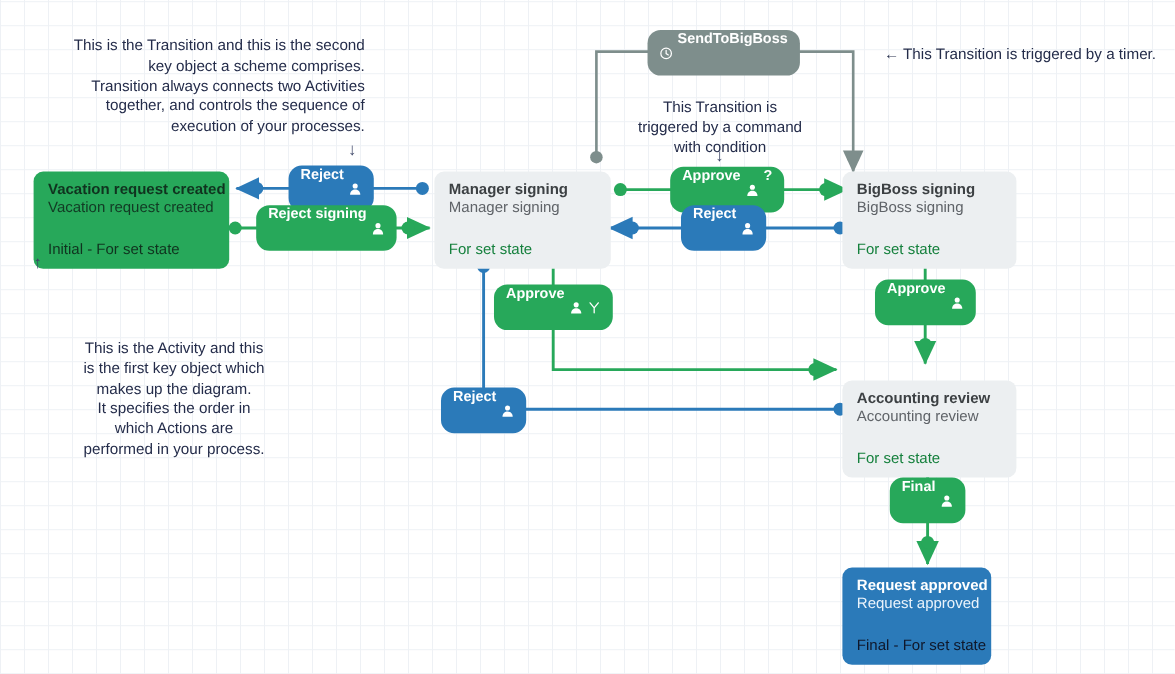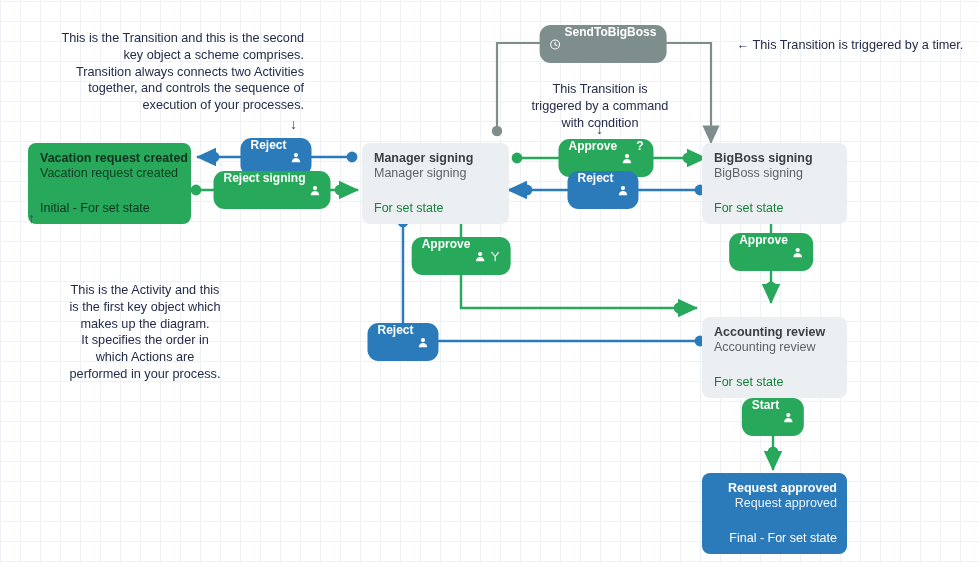--- a/index.html
+++ b/index.html
@@ -39,21 +39,21 @@
   .act-initial .act-state { color: #10331f; }
 
   .act-normal { background: #eceff1; }
   .act-normal .act-title { color: #3c4043; }
   .act-normal .act-sub   { color: #5f6368; }
   .act-normal .act-state { color: #15803d; }
 
   .act-final { background: #2b7ab9; }
   .act-final .act-title { color: #ffffff; }
   .act-final .act-sub   { color: #eaf3fb; }
-  .act-final .act-state { color: #ffffff; }
+  .act-final .act-state { color: #0f172a; }
 
   
   .pill {
     position: absolute;
     display: inline-flex;
     gap: 4px;
     height: 38px;
     padding: 0 10px;
     border-radius: 11px;
     color: #ffffff;
@@ -176,21 +176,21 @@
     <div class="act-sub">BigBoss signing</div>
     <div class="act-state">For set state</div>
   </div>
 
   <div class="activity act-normal" style="left:702px; top:317px; width:145px;">
     <div class="act-title">Accounting review</div>
     <div class="act-sub">Accounting review</div>
     <div class="act-state">For set state</div>
   </div>
 
-  <div class="activity act-final" style="left:702px; top:473px; width:145px;text-align:right;">
+  <div class="activity act-final" style="left:702px; top:473px; width:124px;text-align:right;">
     <div class="act-title">Request approved</div>
     <div class="act-sub">Request approved</div>
     <div class="act-state">Final - For set state</div>
   </div>
 
   <div class="pill pill-blue" style="left:276px; top:157px;">
     <span>Reject</span>
     <span class="ico">
       <svg width="11" height="11" viewBox="0 0 16 16">
           <circle cx="8" cy="4.4" r="3.1" fill="#fff"></circle>
@@ -269,21 +269,21 @@
     <span>Reject</span>
     <span class="ico">
       <svg width="11" height="11" viewBox="0 0 16 16">
           <circle cx="8" cy="4.4" r="3.1" fill="#fff"></circle>
           <path d="M1.8 15 C1.8 10.6 5 8.6 8 8.6 C11 8.6 14.2 10.6 14.2 15 Z" fill="#fff"></path>
         </svg>
     </span>
   </div>
 
   <div class="pill pill-green" style="left:773px; top:417px;">
-    <span>Start</span>
+    <span>Final</span>
     <span class="ico">
       <svg width="11" height="11" viewBox="0 0 16 16">
           <circle cx="8" cy="4.4" r="3.1" fill="#fff"></circle>
           <path d="M1.8 15 C1.8 10.6 5 8.6 8 8.6 C11 8.6 14.2 10.6 14.2 15 Z" fill="#fff"></path>
         </svg>
     </span>
   </div>
 
   <div class="note note-r" style="left:20px; top:30px; width:284px;">This is the Transition and this is the second
 key object a scheme comprises.

